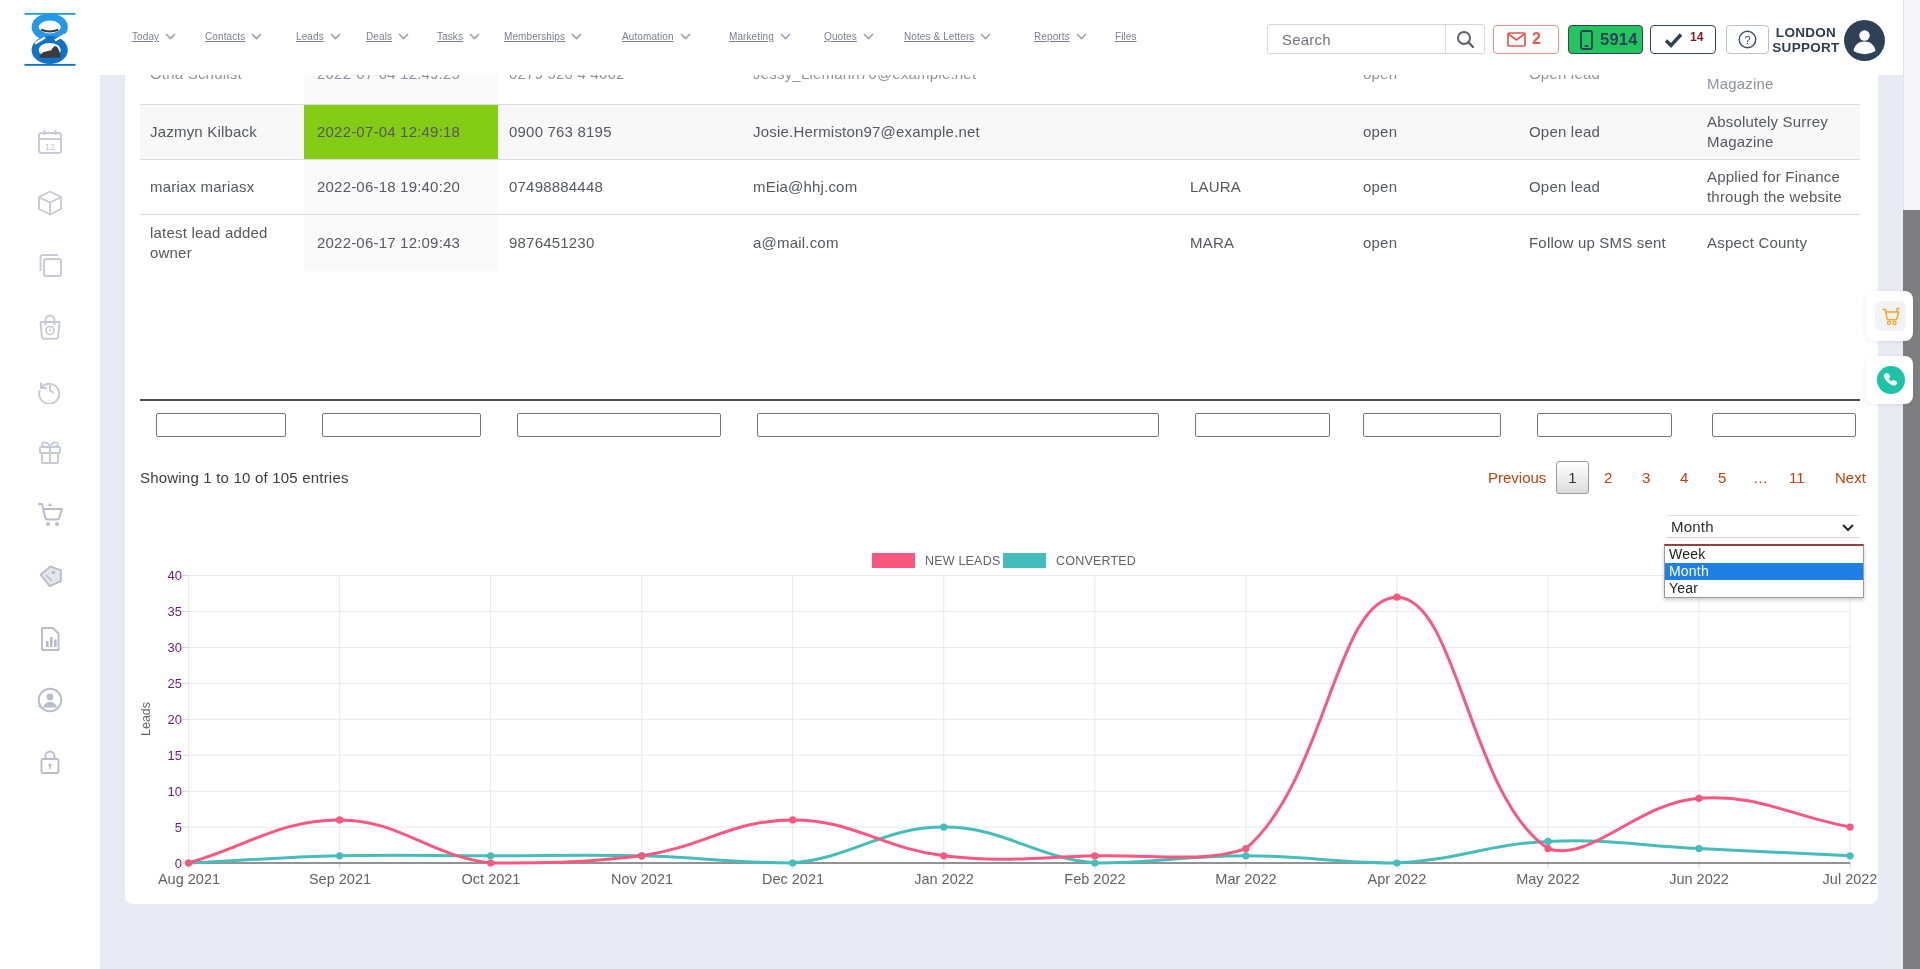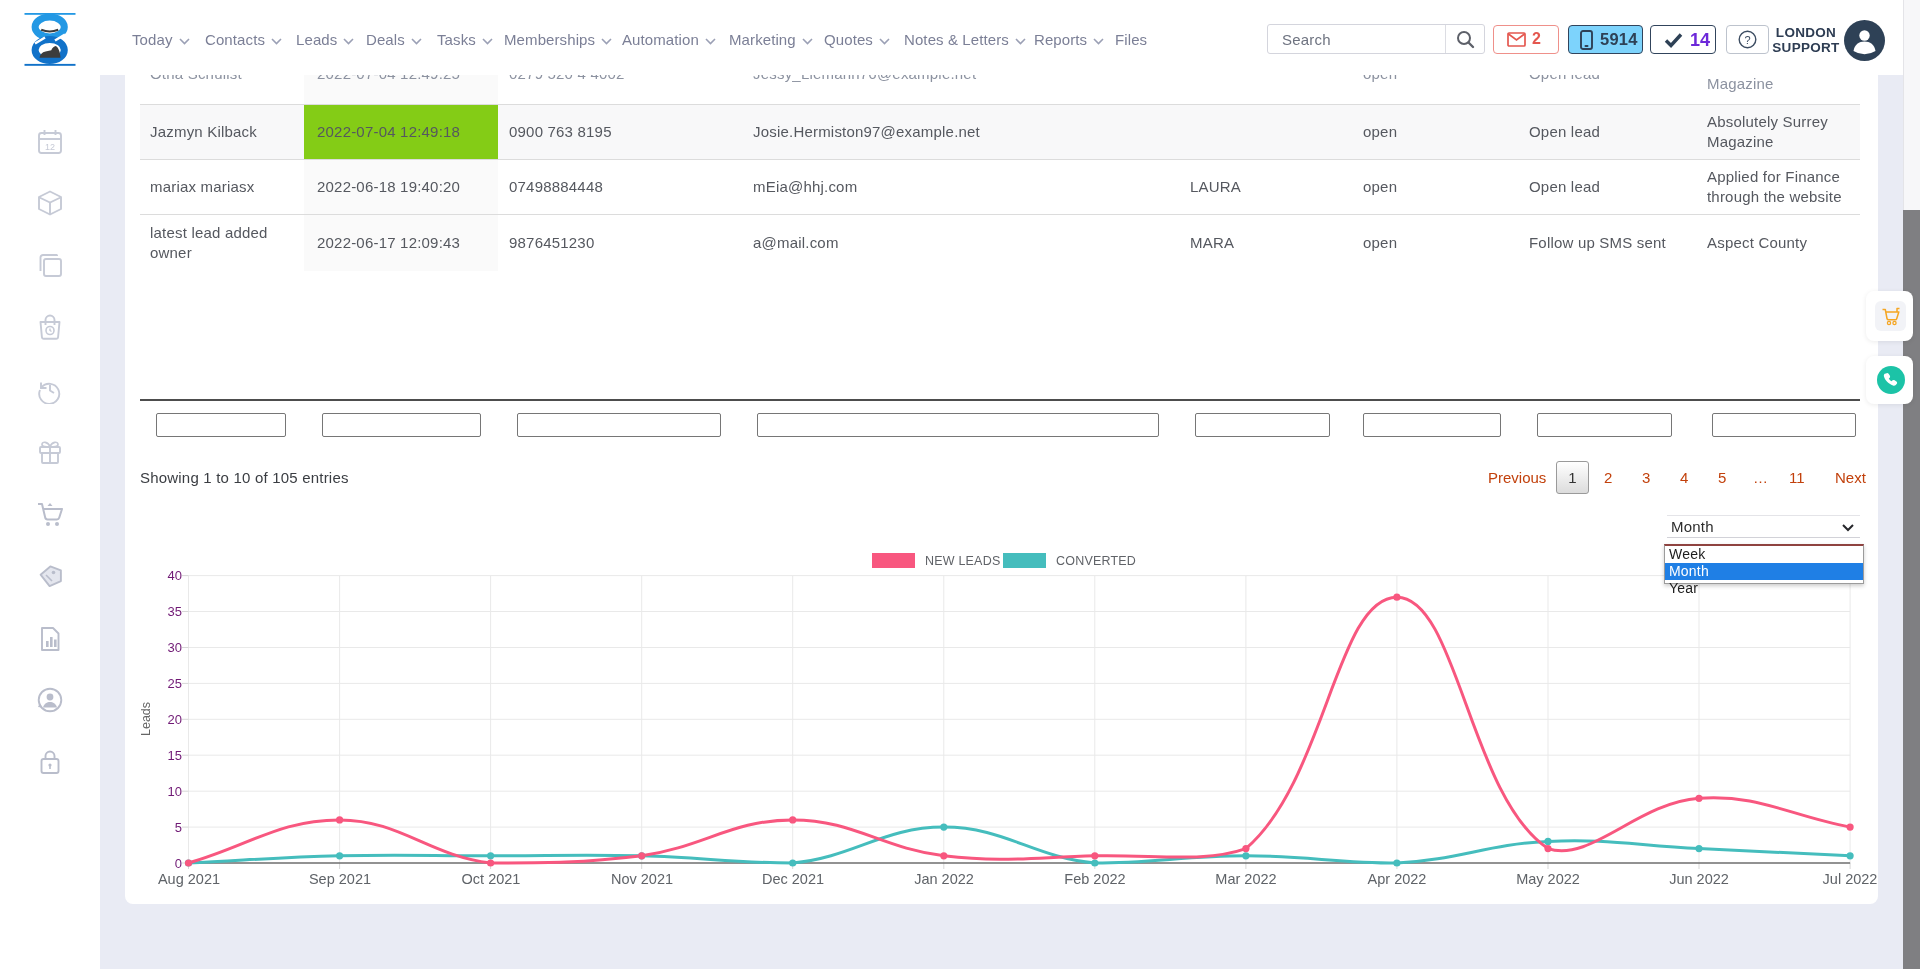--- a/index.html
+++ b/index.html
@@ -32,26 +32,26 @@
 #pg1 { position:absolute; left:1556px; top:461px; width:33px; height:33px; border:1px solid #9a9a9a; border-radius:3px; background:linear-gradient(#fff,#dcdcdc); text-align:center; line-height:31px; font-size:15px; color:#333; }
 
 #chart { position:absolute; left:140px; top:545px; }
 .leg { position:absolute; top:553px; height:15px; }
 .legtxt { position:absolute; top:554px; font-size:12.5px; color:#606368; letter-spacing:.2px; }
 .ylab { position:absolute; font-size:13px; color:#701a75; text-align:right; width:30px; }
 .xlab { position:absolute; top:871px; font-size:14.5px; color:#5f6368; text-align:center; width:90px; }
 #leads { position:absolute; left:139px; top:736px; font-size:12.5px; color:#666; transform:rotate(-90deg); transform-origin:left top; }
 
 #msel { position:absolute; left:1667px; top:515px; width:193px; height:23px; border-top:1px solid #e4e4e8; border-bottom:1px solid #d2d2d8; font-size:15px; color:#2d2d2d; line-height:22px; padding-left:4px; letter-spacing:.2px; }
-#mlist { position:absolute; left:1664px; top:544px; width:200px; height:40px; background:#fff; border:1px solid #9b9b9b; border-top:2px solid #8f4340; box-shadow:0 2px 4px rgba(0,0,0,.2); font-size:14px; color:#1c1c1c; }
+#mlist { position:absolute; left:1664px; top:544px; width:200px; height:54px; background:#fff; border:1px solid #9b9b9b; border-top:2px solid #8f4340; box-shadow:0 2px 4px rgba(0,0,0,.2); font-size:14px; color:#1c1c1c; }
 #mlist .it { height:17px; line-height:17px; padding-left:4px; letter-spacing:.2px; }
 #mlist .sel { background:#1f7fe5; color:#fff; }
 
 #nav { position:absolute; left:0; top:0; width:1920px; height:75px; background:#fff; }
-.nitem { position:absolute; top:31px; font-size:15px; color:#7b7f96; letter-spacing:.1px; white-space:nowrap; }
+.nitem { position:absolute; top:31px; font-size:10px; color:#7b7f96; letter-spacing:.1px; white-space:nowrap;text-decoration:underline; }
 .nitem svg { margin-left:6px; vertical-align:0px; }
 
 #side { position:absolute; left:0; top:75px; width:100px; height:894px; background:#fff; }
 
 #rail { position:absolute; left:1903px; top:0; width:17px; height:969px; background:#f7f7f9; border-left:1px solid #e4e4e8; }
 #thumb { position:absolute; left:1903px; top:210px; width:17px; height:759px; background:#7f7f82; }
 .fcard { position:absolute; background:#fff; border-radius:8px; box-shadow:0 1px 5px rgba(0,0,0,.08); }
 </style>
 </head>
 <body>
@@ -359,33 +359,33 @@
 </div>
 
 <div class="abs" style="left:1493px;top:25px;width:66px;height:29px;border:1.5px solid #ef908a;border-radius:4px;background:#fff">
   <svg class="abs" style="left:13px;top:5.5px" width="19" height="15" viewBox="0 0 19 15">
         <rect x="1" y="1" width="17" height="13" rx="1" stroke="#e4574f" stroke-width="1.7" fill="none"></rect>
         <path d="M1.5 2l8 6 8-6" stroke="#e4574f" stroke-width="1.7" fill="none"></path>
       </svg>
   <span class="abs" style="left:38px;top:4px;font-size:16px;font-weight:bold;color:#e4574f">2</span>
 </div>
 
-<div class="abs" style="left:1568px;top:25px;width:75px;height:29px;border:1.5px solid #31445c;border-radius:4px;background:#7dd3fc">
+<div class="abs" style="left:1568px;top:25px;width:75px;height:29px;border:1.5px solid #31445c;border-radius:4px;background:#22c55e">
   <svg class="abs" style="left:11px;top:4px" width="13" height="20" viewBox="0 0 13 20">
         <rect x="1" y="1" width="11" height="18" rx="2" stroke="#2e4156" stroke-width="1.9" fill="none"></rect>
         <rect x="4.5" y="15" width="4" height="2" rx="1" fill="#2e4156"></rect>
       </svg>
   <span class="abs" style="left:31px;top:4px;font-size:16.5px;font-weight:bold;color:#2e4156;letter-spacing:.2px">5914</span>
 </div>
 
 <div class="abs" style="left:1650px;top:25px;width:66px;height:29px;border:1.5px solid #31445c;border-radius:4px;background:#fff">
   <svg class="abs" style="left:13px;top:6px" width="19" height="16" viewBox="0 0 19 16">
         <path d="M2 8.5l5 5L17 2.5" stroke="#2e4156" stroke-width="3.4" fill="none"></path>
       </svg>
-  <span class="abs" style="left:39px;top:4px;font-size:18px;font-weight:bold;color:#6d28d9">14</span>
+  <span class="abs" style="left:39px;top:4px;font-size:12px;font-weight:bold;color:#7f1d1d">14</span>
 </div>
 
 <div class="abs" style="left:1726px;top:25px;width:43px;height:29px;border:1.5px solid #bdc3cd;border-radius:4px;background:#fff">
   <svg class="abs" style="left:11px;top:4px" width="19" height="19" viewBox="0 0 19 19">
         <circle cx="9.5" cy="9.5" r="8.3" stroke="#3d4d62" stroke-width="1.4" fill="none"></circle>
         <text x="9.5" y="13.5" text-anchor="middle" font-size="11" fill="#3d4d62" font-family="Liberation Sans">?</text>
       </svg>
 </div>
 <div class="abs" style="left:1772px;top:25px;width:68px;font-size:13.5px;font-weight:bold;color:#2e3d53;text-align:center;line-height:15px;letter-spacing:.3px">LONDON SUPPORT</div>
 <svg class="abs" style="left:1844px;top:20px" width="41" height="41" viewBox="0 0 41 41">

